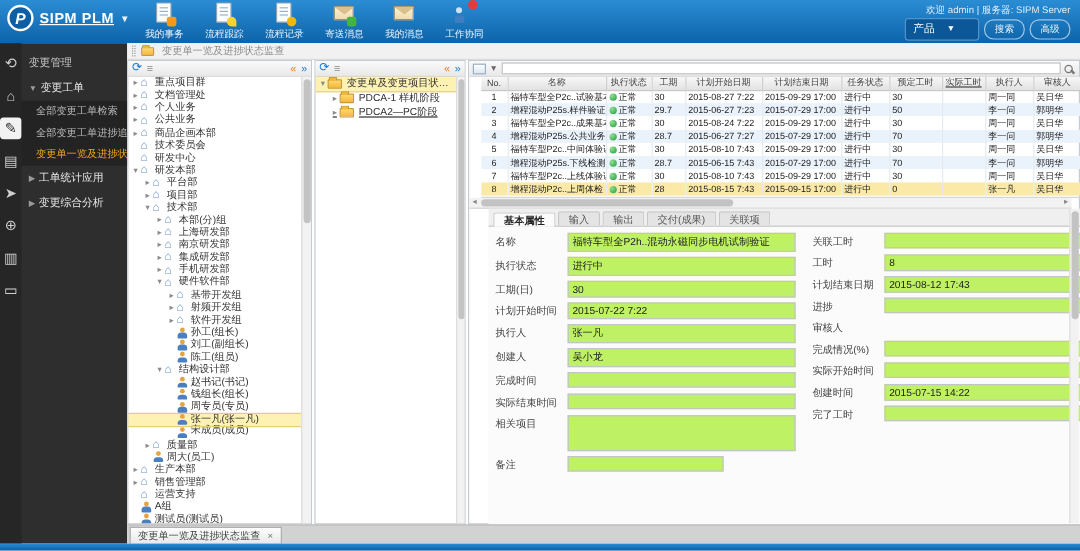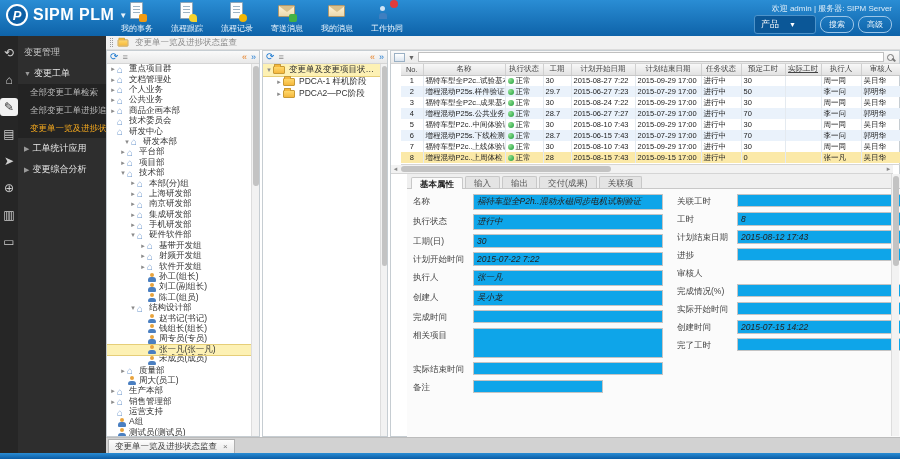--- a/index.html
+++ b/index.html
@@ -6,21 +6,21 @@
   *{box-sizing:border-box;}
   #app{position:relative;width:900px;height:459px;background:#fff;overflow:hidden;
        font-family:"Liberation Sans","DejaVu Sans",sans-serif;font-size:9px;color:#333;}
 
   
   #topbar{position:absolute;left:0;top:0;width:900px;height:36px;
           background:linear-gradient(#2a8dd4,#0e63a9);color:#fff;}
   #logo{position:absolute;left:6px;top:4px;display:flex;align-items:center;gap:5px;}
   .logo-circle{width:22px;height:22px;border-radius:50%;background:#0d5fa5;border:2px solid #fff;
                display:flex;align-items:center;justify-content:center;font-weight:bold;font-size:13px;color:#fff;font-style:italic;}
-  .logo-text{font-size:16px;font-weight:bold;letter-spacing:.5px;}
+  .logo-text{font-size:12px;font-weight:bold;letter-spacing:.5px;text-decoration:underline;}
   .logo-caret{font-size:8px;opacity:.9;}
   #toolbar{position:absolute;left:116px;top:2px;display:flex;gap:8px;}
   .tb-item{width:42px;display:flex;flex-direction:column;align-items:center;cursor:pointer;}
   .tb-ico{width:20px;height:20px;position:relative;margin-bottom:1px;}
   .tb-doc{position:absolute;left:3px;top:0;width:13px;height:17px;background:#fdfdfd;border:1px solid #8fa6b8;border-radius:1px;
           box-shadow:inset 0 0 0 1px rgba(255,255,255,.6);}
   .tb-doc::before{content:"";position:absolute;left:2px;top:3px;width:7px;height:1px;background:#9db3c4;
           box-shadow:0 3px 0 #9db3c4,0 6px 0 #9db3c4;}
   .tb-mail{position:absolute;left:1px;top:3px;width:17px;height:12px;background:linear-gradient(#fff3d6,#ecd9ae);border:1px solid #b0986d;border-radius:1px;}
   .tb-mail::before{content:"";position:absolute;left:0;top:0;border-left:8px solid transparent;border-right:8px solid transparent;border-top:6px solid #d9c08c;}
@@ -117,22 +117,22 @@
   #detail{position:absolute;left:16px;top:123px;width:502px;height:263px;background:#fbfbfb;overflow:hidden;}
   #tabs{display:flex;gap:2px;border-bottom:1px solid #c8c8c8;background:#efefef;padding:2px 4px 0 4px;height:15px;}
   .tab{padding:1px 8px;font-size:8.5px;color:#555;border:1px solid #c8c8c8;border-bottom:none;
        border-radius:2px 2px 0 0;background:#e4e4e4;cursor:pointer;}
   .tab.active{background:#fbfbfb;color:#222;position:relative;top:1px;font-weight:bold;}
   #form{display:flex;padding:5px 6px 0 6px;gap:14px;}
   .fcol{display:flex;flex-direction:column;gap:4px;}
   .fcol.left{width:250px;} .fcol.right{flex:1;}
   .frow{display:flex;align-items:flex-start;}
   .flabel{width:60px;flex:none;color:#444;font-size:8.5px;padding-top:2px;white-space:nowrap;}
-  .fbox{flex:1;min-height:13px;border:1px solid #c4c4c4;background:#0ea5e9;font-size:8.5px;padding:1px 3px;
-        color:#222;white-space:nowrap;overflow:hidden;font-style:italic;}
+  .fbox{flex:1;min-height:13px;border:1px solid #c4c4c4;background:#bef264;font-size:8.5px;padding:1px 3px;
+        color:#222;white-space:nowrap;overflow:hidden;}
   .fbox.tall{min-height:30px;}
   .fbox.short{margin-right:60px;}
 
   
   #tabbar{position:absolute;left:106px;top:437px;width:794px;height:16px;background:#d2d2d2;border-top:1px solid #bcbcbc;
           display:flex;align-items:flex-end;}
   #doc-tab{height:14px;margin-left:2px;background:linear-gradient(#fdfdfd,#e8e8e8);border:1px solid #b0b0b0;border-bottom:none;
           display:flex;align-items:center;gap:6px;padding:0 6px;font-size:8.5px;color:#444;cursor:pointer;}
   #doc-tab .close-x{color:#777;font-size:8px;cursor:pointer;}
   #bluebar{position:absolute;left:0;top:453px;width:900px;height:6px;background:linear-gradient(#2a8dd4,#0b5ca5);}
@@ -267,21 +267,21 @@
         <div class="tree-row" style="padding-left: 2px;">
           <span class="tw-arrow"></span>
           <span class="ico-home"></span>
           <span class="tree-label">技术委员会</span>
         </div>
         <div class="tree-row" style="padding-left: 2px;">
           <span class="tw-arrow"></span>
           <span class="ico-home"></span>
           <span class="tree-label">研发中心</span>
         </div>
-        <div class="tree-row" style="padding-left: 16px;">
+        <div class="tree-row" style="padding-left: 2px;">
           <span class="tw-arrow">▾</span>
           <span class="ico-home"></span>
           <span class="tree-label">研发本部</span>
         </div>
         <div class="tree-row" style="padding-left: 12px;">
           <span class="tw-arrow">▸</span>
           <span class="ico-home"></span>
           <span class="tree-label">平台部</span>
         </div>
         <div class="tree-row" style="padding-left: 12px;">
@@ -437,21 +437,21 @@
         <div class="tree-row sel" style="padding-left: 2px; height: 12px;">
           <span class="tw-arrow">▾</span>
           <span class="ico-folder"></span>
           <span class="tree-label">变更单及变更项目状态监查 一览</span>
         </div>
         <div class="tree-row" style="padding-left: 12px; height: 12px;">
           <span class="tw-arrow">▸</span>
           <span class="ico-folder"></span>
           <span class="tree-label">PDCA-1 样机阶段</span>
         </div>
-        <div class="tree-row" style="padding-left: 12px; height: 12px;">
+        <div class="tree-row" style="padding-left: 12px; height: 12px; text-decoration: underline;">
           <span class="tw-arrow">▸</span>
           <span class="ico-folder"></span>
           <span class="tree-label">PDCA2—PC阶段</span>
         </div>
       </div>
     <div class="vscroll" style="width:7px">
         <div class="vthumb" style="top:2px;height:200px;width:5px;"></div>
       </div>
   </div>
 
@@ -635,26 +635,26 @@
             </div>
             <div class="frow">
               <div class="flabel">创建人</div>
               <div class="fbox">吴小龙</div>
             </div>
             <div class="frow">
               <div class="flabel">完成时间</div>
               <div class="fbox"></div>
             </div>
             <div class="frow">
+              <div class="flabel">实际结束时间</div>
+              <div class="fbox"></div>
+            </div>
+            <div class="frow">
               <div class="flabel">相关项目</div>
               <div class="fbox tall"></div>
-            </div>
-            <div class="frow">
-              <div class="flabel">实际结束时间</div>
-              <div class="fbox"></div>
             </div>
             <div class="frow">
               <div class="flabel">备注</div>
               <div class="fbox short"></div>
             </div>
           </div>
         <div class="fcol right" id="fcol-right">
             <div class="frow">
               <div class="flabel">关联工时</div>
               <div class="fbox"></div>

